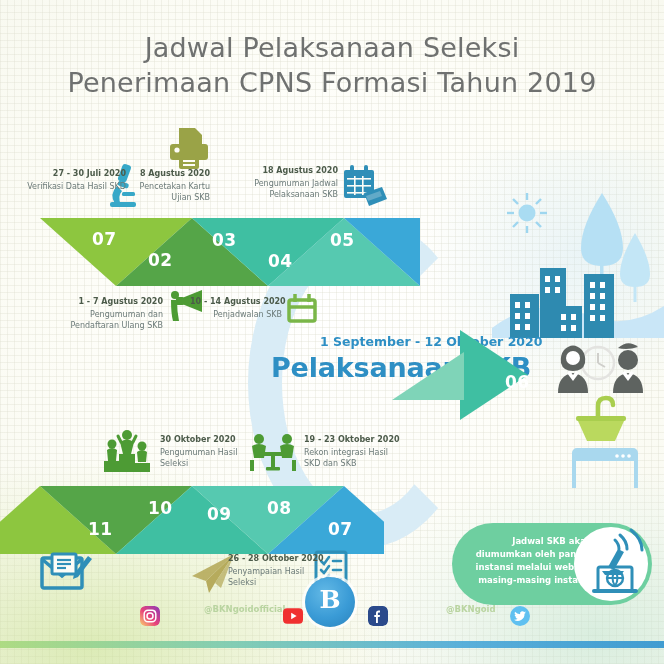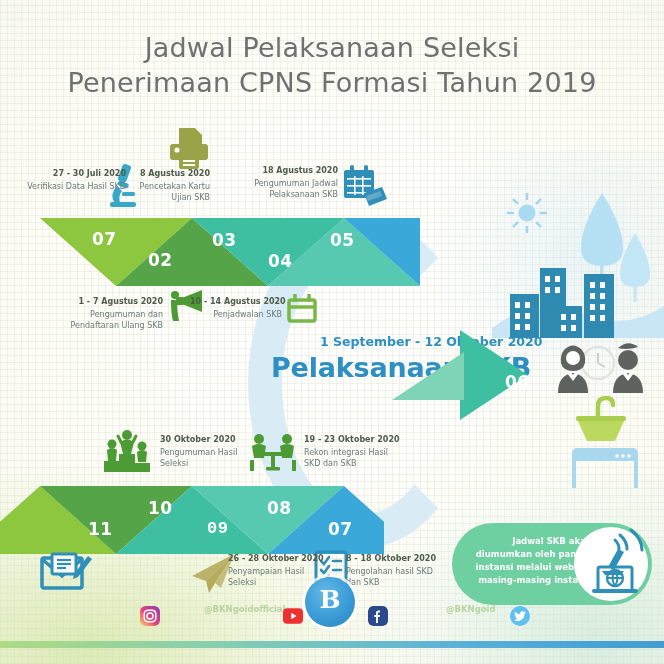--- a/index.html
+++ b/index.html
@@ -384,21 +384,21 @@
     <svg width="420" height="68" viewBox="0 0 420 68">
       <polygon points="0,68 76,0 152,68" fill="#8DC63F"></polygon>
       <polygon points="76,0 228,0 152,68" fill="#55A548"></polygon>
       <polygon points="152,68 228,0 304,68" fill="#3FBFA2"></polygon>
       <polygon points="228,0 380,0 304,68" fill="#56C9B0"></polygon>
       <polygon points="304,68 380,0 456,68" fill="#3AA8D8"></polygon>
     </svg>
   </div>
   <div class="num" style="left:88px;top:519px;">11</div>
   <div class="num" style="left:148px;top:498px;">10</div>
-  <div class="num" style="left:207px;top:519px;font-family:Liberation Mono, monospace;">09</div>
+  <div class="num" style="left:207px;top:504px;">09</div>
   <div class="num" style="left:267px;top:498px;">08</div>
   <div class="num" style="left:328px;top:519px;">07</div>
 
   <svg class="abs" style="left:40px;top:550px;" width="52" height="44" viewBox="0 0 52 44">
     <g>
       <rect x="2" y="8" width="40" height="30" rx="2" fill="none" stroke="#2f8fb8" stroke-width="3.5"></rect>
       <path d="M3 10 L22 26 L41 10" fill="none" stroke="#2f8fb8" stroke-width="3.5"></path>
       <rect x="12" y="4" width="24" height="20" rx="1.5" fill="#fdfdf7" stroke="#2f8fb8" stroke-width="3"></rect>
       <g stroke="#2f8fb8" stroke-width="2.2">
         <line x1="17" y1="10" x2="31" y2="10"></line>
@@ -424,25 +424,20 @@
         <line x1="19" y1="20" x2="27" y2="20"></line>
       <path d="M7 29 l3 3 l5 -7"></path>
         <line x1="19" y1="29" x2="27" y2="29"></line>
     </g>
   </svg>
 
   <div class="lbl left" style="left:228px;top:553px;width:88px;">
     <div class="date">26 - 28 Oktober 2020</div>
     <div class="desc" style="white-space:pre-line;">Penyampaian Hasil
 Seleksi</div>
-  </div>
-  <div class="lbl left" style="left:346px;top:553px;width:100px;">
-    <div class="date">8 - 18 Oktober 2020</div>
-    <div class="desc" style="white-space:pre-line;">Pengolahan hasil SKD
-dan SKB</div>
   </div>
 
   <div class="callout">
     <div class="ctext">Jadwal SKB akan diumumkan oleh panitia instansi melalui website masing-masing instansi</div>
     <div class="disc"></div>
     <svg class="abs" style="right:6px;top:4px;" width="74" height="74" viewBox="0 0 74 74">
       <g stroke="#2f8fb8" stroke-width="3" fill="none" stroke-linecap="round">
         <path d="M48 8 q7 6 7 14"></path>
           <path d="M43 13 q4 4 4 9"></path>
         <path d="M59 3 q11 9 11 20"></path>

